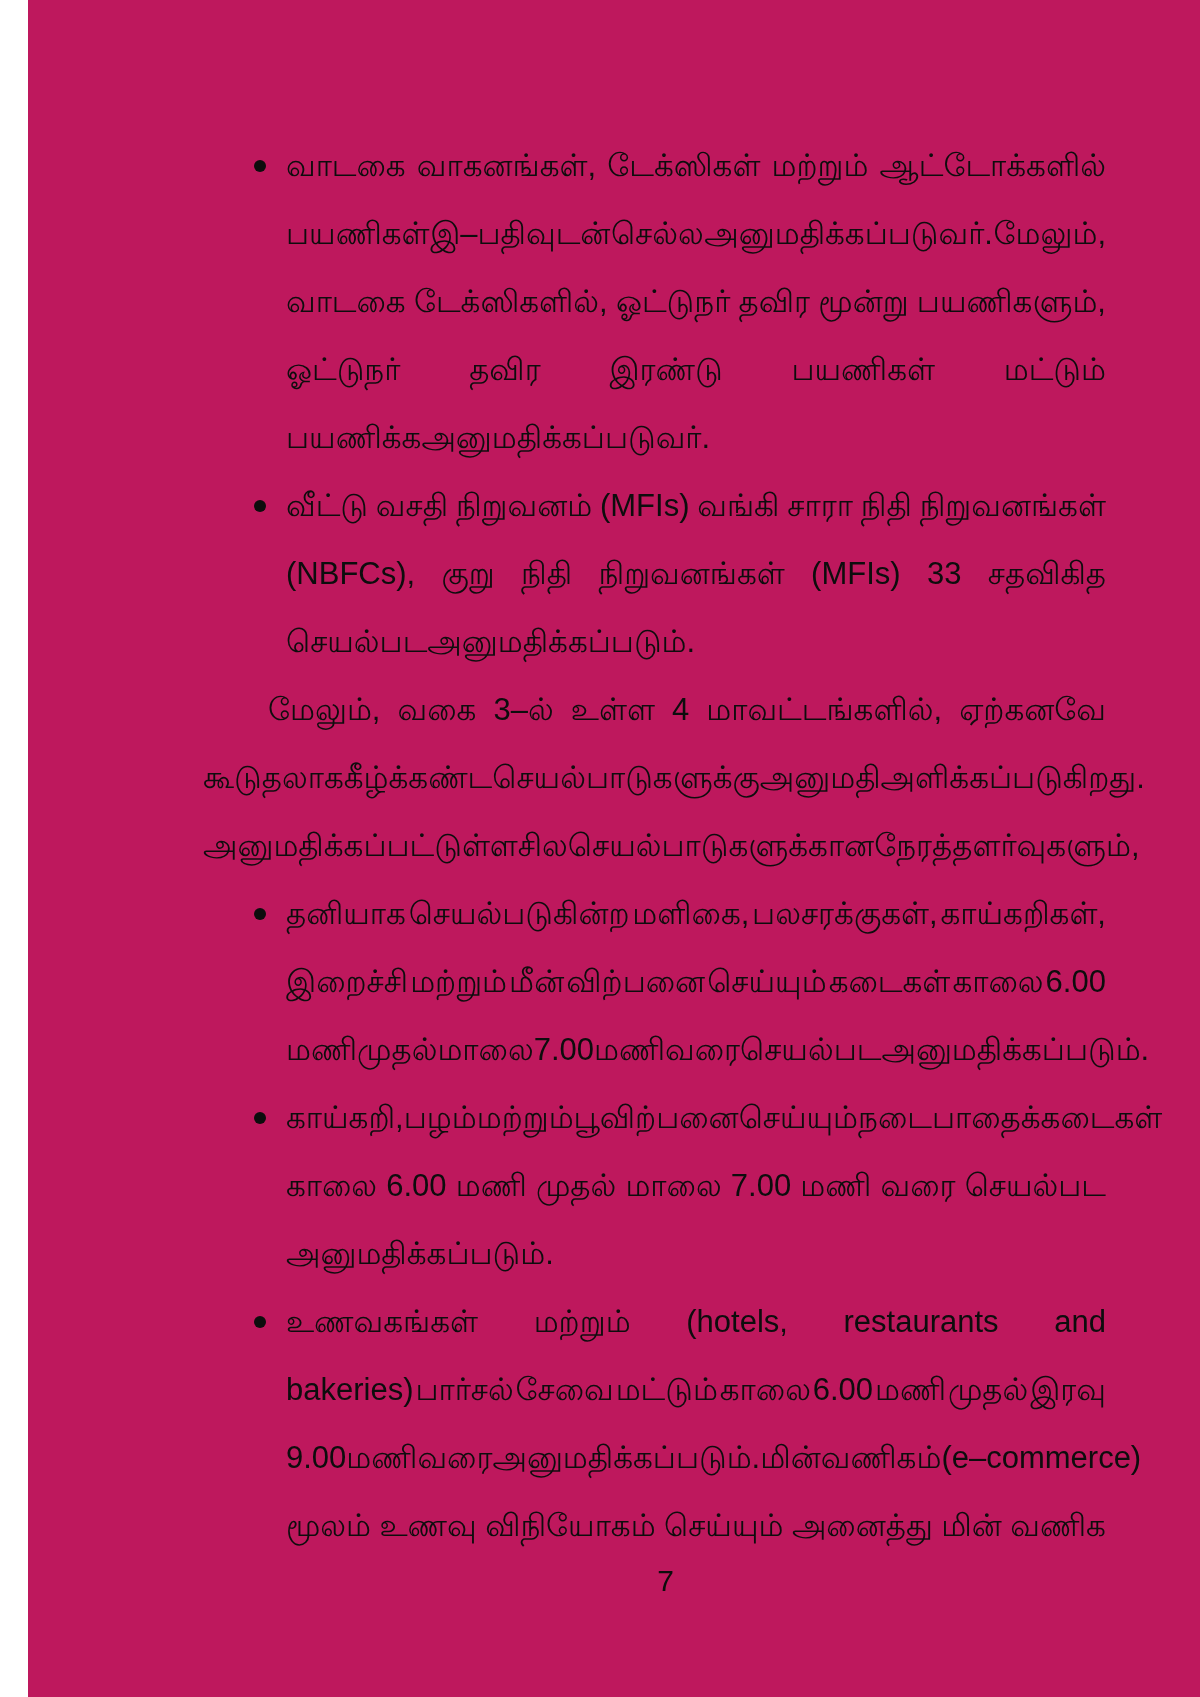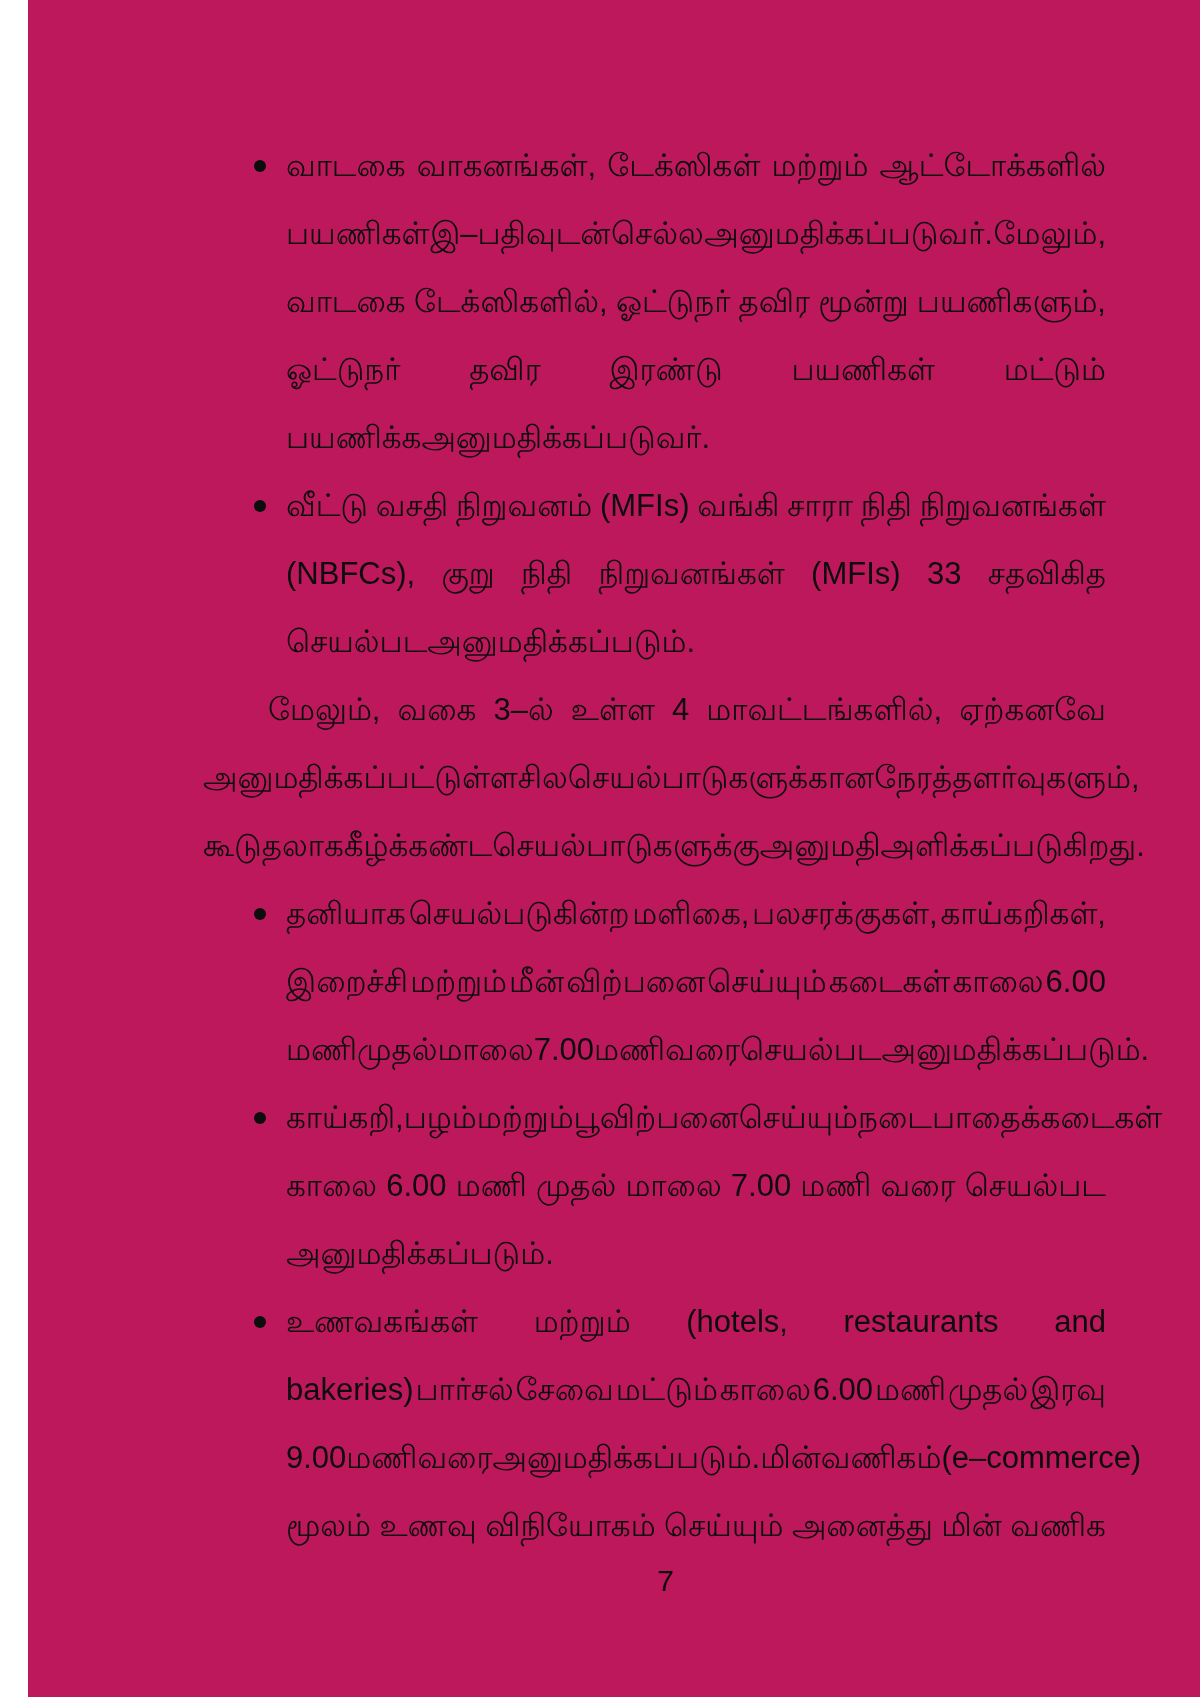--- a/index.html
+++ b/index.html
@@ -127,33 +127,33 @@
       <div class="block para">
         <div class="line justify indent">
           <span class="word">மேலும்,</span>
           <span class="word">வகை</span>
           <span class="word">3–ல்</span>
           <span class="word">உள்ள</span>
           <span class="word">4</span>
           <span class="word">மாவட்டங்களில்,</span>
           <span class="word">ஏற்கனவே</span>
         </div>
+        <div class="line">
+          <span class="word">கூடுதலாக</span>
+          <span class="word">கீழ்க்கண்ட</span>
+          <span class="word">செயல்பாடுகளுக்கு</span>
+          <span class="word">அனுமதி</span>
+          <span class="word">அளிக்கப்படுகிறது.</span>
+        </div>
         <div class="line justify">
           <span class="word">அனுமதிக்கப்பட்டுள்ள</span>
           <span class="word">சில</span>
           <span class="word">செயல்பாடுகளுக்கான</span>
           <span class="word">நேரத்</span>
           <span class="word">தளர்வுகளும்,</span>
-        </div>
-        <div class="line">
-          <span class="word">கூடுதலாக</span>
-          <span class="word">கீழ்க்கண்ட</span>
-          <span class="word">செயல்பாடுகளுக்கு</span>
-          <span class="word">அனுமதி</span>
-          <span class="word">அளிக்கப்படுகிறது.</span>
         </div>
       </div>
       <div class="block bullet">
         <div class="line justify">
           <span class="marker"></span>
           <span class="word">தனியாக</span>
           <span class="word">செயல்படுகின்ற</span>
           <span class="word">மளிகை,</span>
           <span class="word">பலசரக்குகள்,</span>
           <span class="word">காய்கறிகள்,</span>

